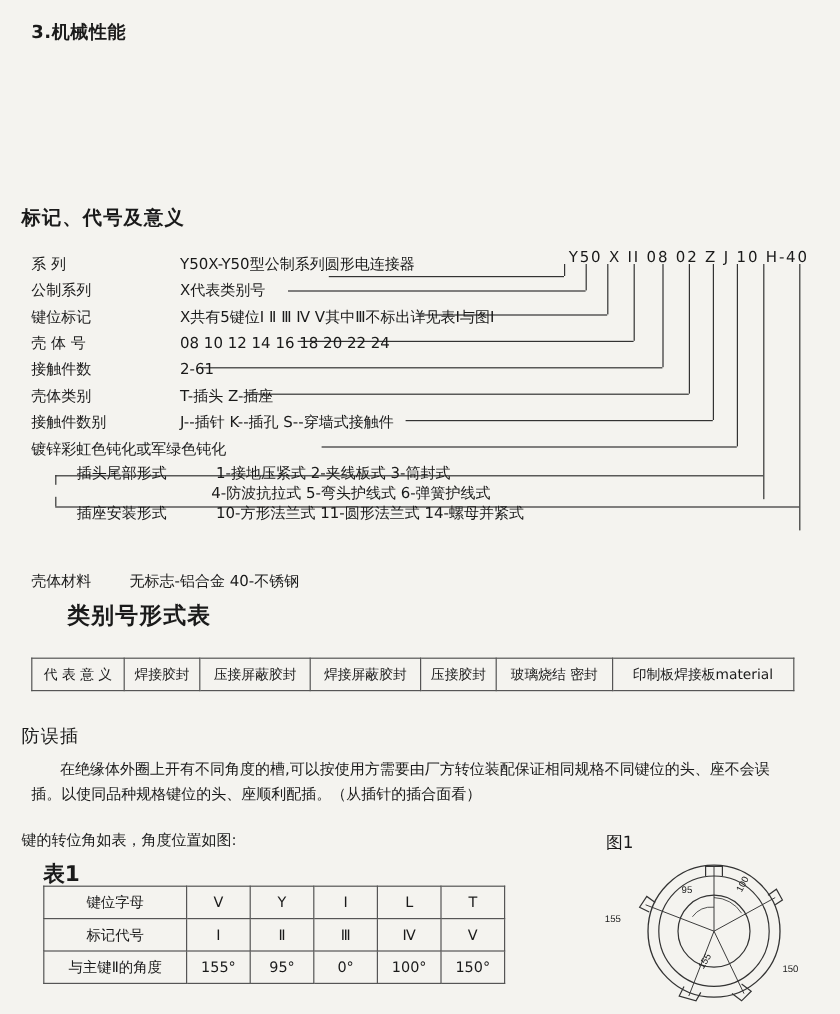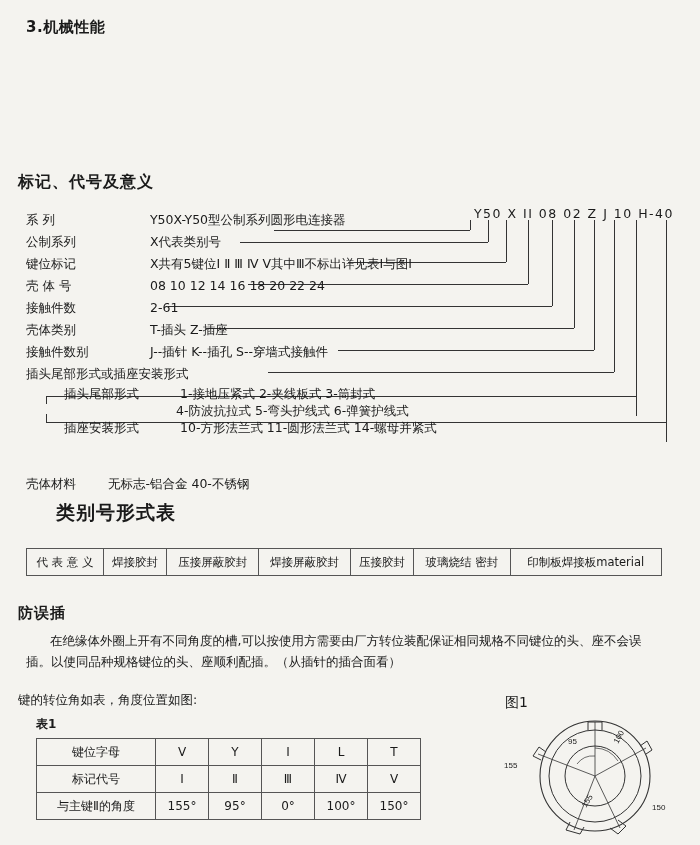--- a/index.html
+++ b/index.html
@@ -31,26 +31,26 @@
   .vline{position:absolute;border-left:1px solid #333;}
   .hline{position:absolute;border-top:1px solid #333;}
 
   
   .cat-title{position:absolute;left:18px;top:500px;font-size:19px;font-weight:bold;letter-spacing:1px;margin-left:38px;}
   table.cat{position:absolute;left:26px;top:548px;border-collapse:collapse;width:636px;font-size:11.5px;}
   table.cat td{border:1px solid #555;text-align:center;padding:4px 2px;height:18px;white-space:nowrap;}
   table.cat td.hdr{font-weight:normal;}
 
   
-  .anti-title{position:absolute;left:18px;top:604px;font-size:15px;font-weight:bold;letter-spacing:1px;}
+  .anti-title{position:absolute;left:18px;top:604px;font-size:15px;font-weight:normal;letter-spacing:1px;}
   .anti-body{position:absolute;left:26px;top:630px;width:640px;font-size:12.5px;line-height:21px;text-indent:24px;}
 
   
   .rot-title{position:absolute;left:18px;top:692px;font-size:12.5px;font-weight:normal;}
-  .rot-sub{position:absolute;left:36px;top:716px;font-size:12px;font-weight:bold;}
+  .rot-sub{position:absolute;left:36px;top:716px;font-size:18px;font-weight:bold;}
   table.rot{position:absolute;left:36px;top:738px;border-collapse:collapse;font-size:12px;}
   table.rot td{border:1px solid #555;text-align:center;height:22px;padding:2px 4px;white-space:nowrap;}
   table.rot td.lbl{width:110px;}
   table.rot td.col{width:44px;}
 
   
   .fig-label{position:absolute;left:505px;top:694px;font-size:14px;}
   .fig-wrap{position:absolute;left:500px;top:700px;width:190px;height:140px;}
   .fig-wrap svg{display:block;}
 </style>
@@ -113,21 +113,21 @@
     </div>
     <div class="code-row" style="left:8px;top:122px;">
       <span class="code-label" style="width:120px">壳体类别</span>
       <span class="code-val">T-插头 Z-插座</span>
     </div>
     <div class="code-row" style="left:8px;top:144px;">
       <span class="code-label" style="width:120px">接触件数别</span>
       <span class="code-val">J--插针 K--插孔    S--穿墙式接触件</span>
     </div>
     <div class="code-row" style="left:8px;top:166px;">
-      <span class="code-label">插头尾部形式或插座安装形式</span>
+      <span class="code-label">镀锌彩虹色钝化或军绿色钝化</span>
     </div>
     <div class="code-row" style="left:46px;top:186px;">
       <span class="code-label" style="width:112px">插头尾部形式</span>
       <span class="code-val">1-接地压紧式        2-夹线板式        3-筒封式</span>
     </div>
     <div class="code-row" style="left:158px;top:203px;">
       <span class="code-val">4-防波抗拉式        5-弯头护线式     6-弹簧护线式</span>
     </div>
     <div class="code-row" style="left:46px;top:220px;">
       <span class="code-label" style="width:112px">插座安装形式</span>

